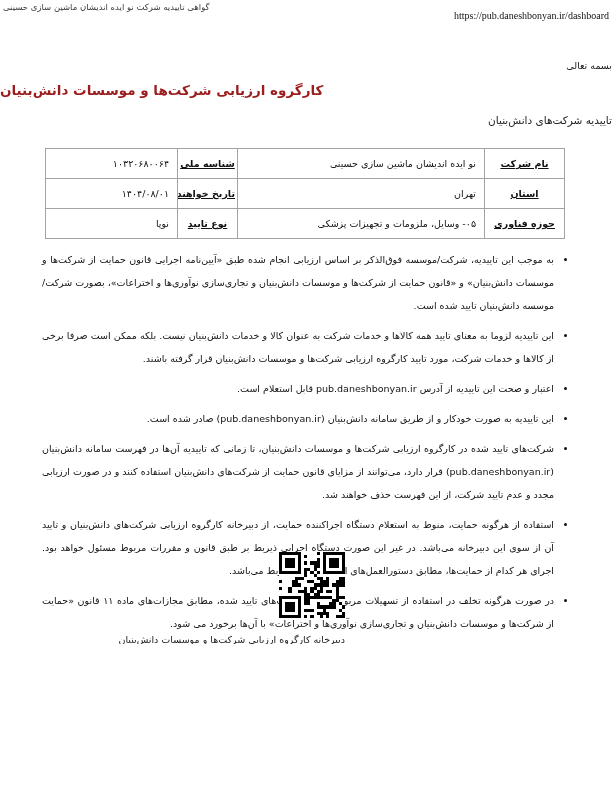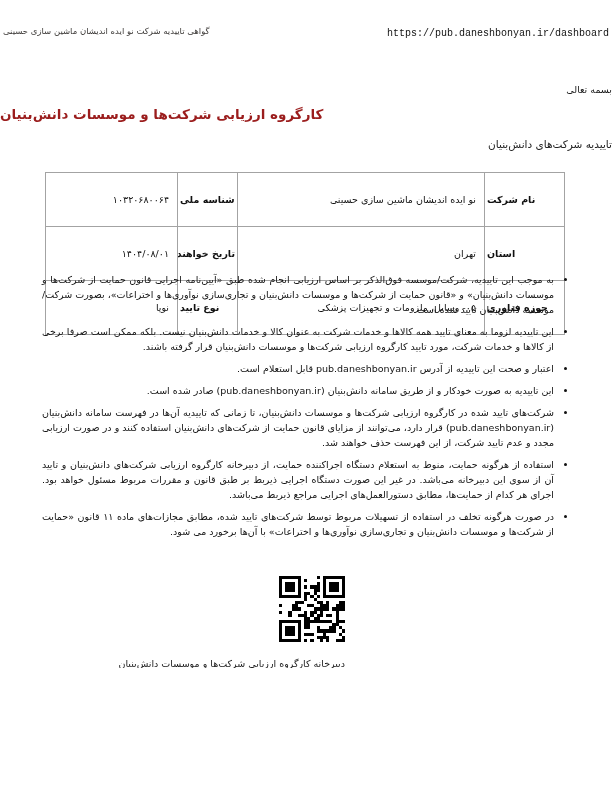--- a/index.html
+++ b/index.html
@@ -1,46 +1,46 @@
 <!DOCTYPE html>
 <html lang="fa"><head>
 <meta charset="utf-8">
 <style>
   html,body{margin:0;padding:0;background:#fff;}
   .page{position:relative;width:612px;height:644px;background:#ffffff;overflow:hidden;
-        font-family:"DejaVu Sans",sans-serif;color:#000;margin-top:24px;}
+        font-family:"DejaVu Sans",sans-serif;color:#000;}
 
   
   .ph-left{position:absolute;top:2px;left:3px;direction:rtl;font-size:8.5px;color:#3d3a38;}
-  .ph-right{position:absolute;top:4px;right:3px;font-family:Liberation Mono, monospace;
+  .ph-right{position:absolute;top:10px;right:3px;font-family:Liberation Serif, serif;
             font-size:10px;color:#111;}
   .pf-left{position:absolute;top:770px;left:3px;font-family:"Liberation Serif","DejaVu Serif",serif;
            font-size:9.5px;color:#111;}
   .pf-right{position:absolute;top:770px;right:3px;font-family:"Liberation Serif","DejaVu Serif",serif;
             font-size:9.5px;color:#111;}
 
   
   .bismillah{position:absolute;top:60px;left:0;width:100%;text-align:right;direction:rtl;
              font-size:9.5px;color:#1a1a1a;}
   .doc-title{position:absolute;top:82px;left:0;width:100%;text-align:left;direction:rtl;
              font-size:13.5px;font-weight:bold;color:#9b1d1d;}
   .doc-subtitle{position:absolute;top:114px;left:0;width:100%;direction:rtl;
                 font-size:10.5px;color:#222;}
 
   
   table.info{position:absolute;top:148px;right:47px;width:519px;direction:rtl;
              border-collapse:collapse;table-layout:fixed;font-size:9.5px;color:#111;}
   table.info td{border:1px solid #a3a3a3;height:29px;overflow:hidden;white-space:nowrap;}
-  td.lbl{font-weight:bold;text-align:left;padding:12px 2px;}
+  td.lbl{font-weight:bold;text-align:center;padding:0 2px;text-decoration:underline;}
   td.val{text-align:right;padding:0 8px;}
 
   
   .notes{position:absolute;top:248px;right:44px;left:42px;direction:rtl;}
   .notes ul{margin:0;padding:0 14px 0 0;list-style:disc;}
-  .notes li{font-size:9.5px;line-height:15px;text-align:justify;color:#111;margin:0 0 7px 0;}
+  .notes li{font-size:9.5px;line-height:23px;text-align:justify;color:#111;margin:0 0 7px 0;}
 
   
   .qr-block{position:absolute;top:552px;left:25px;width:320px;text-align:right;direction:rtl;text-decoration:underline;}
   .qr-block svg{display:inline-block;width:66px;height:66px;background:#fff;}
   .qr-caption{margin-top:12px;font-size:9.5px;color:#1a1a1a;}
   .print-date{margin-top:16px;font-size:15px;color:#1a1a1a;}
 </style>
 </head>
 <body>
 

